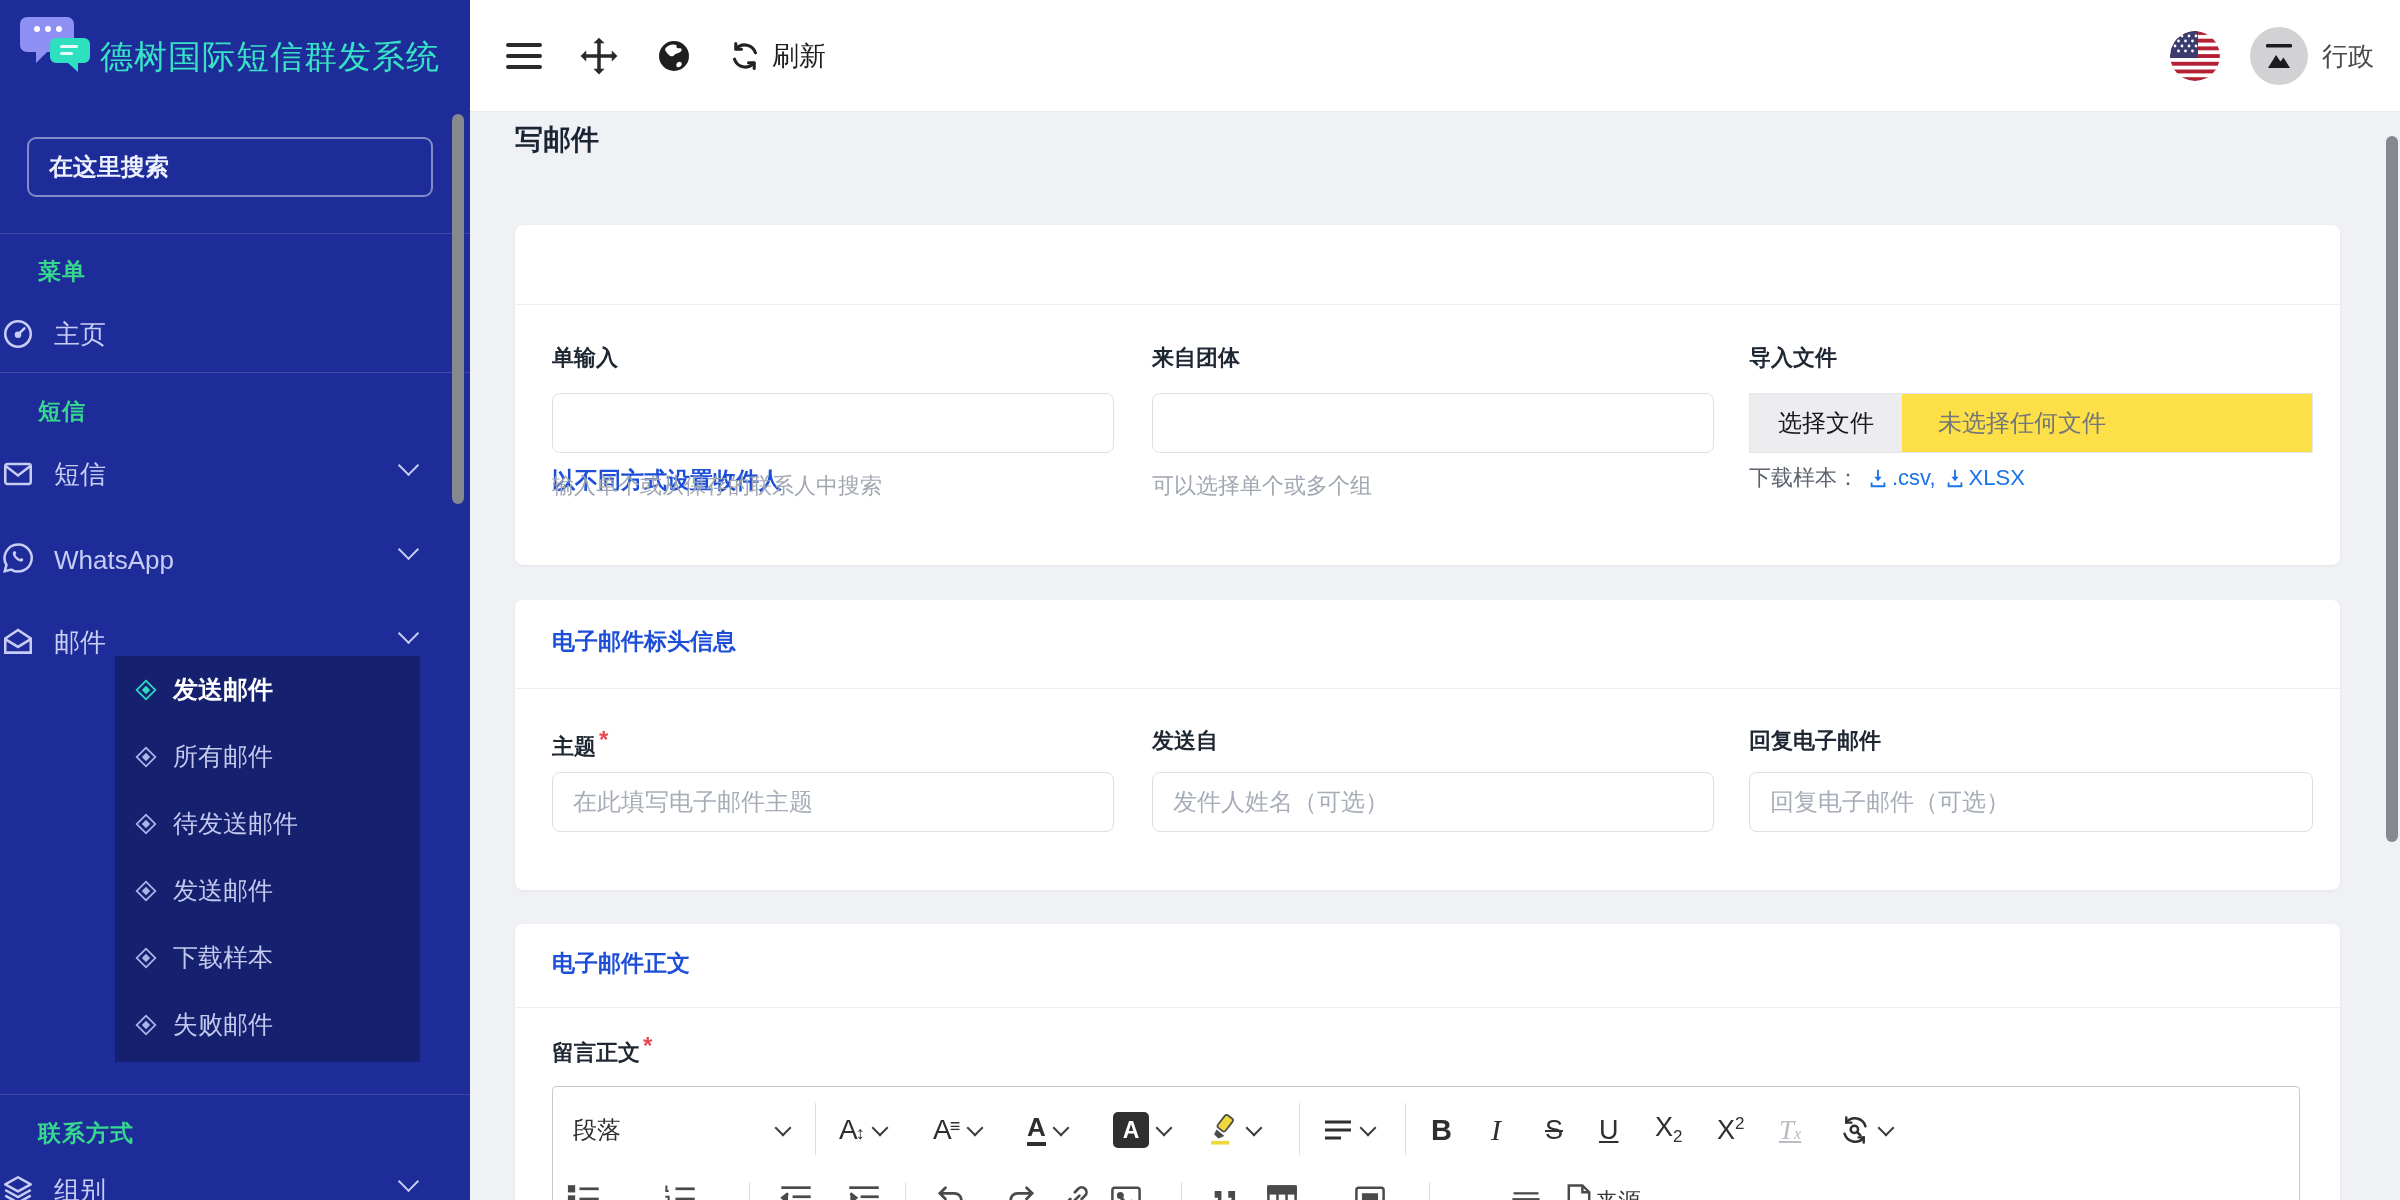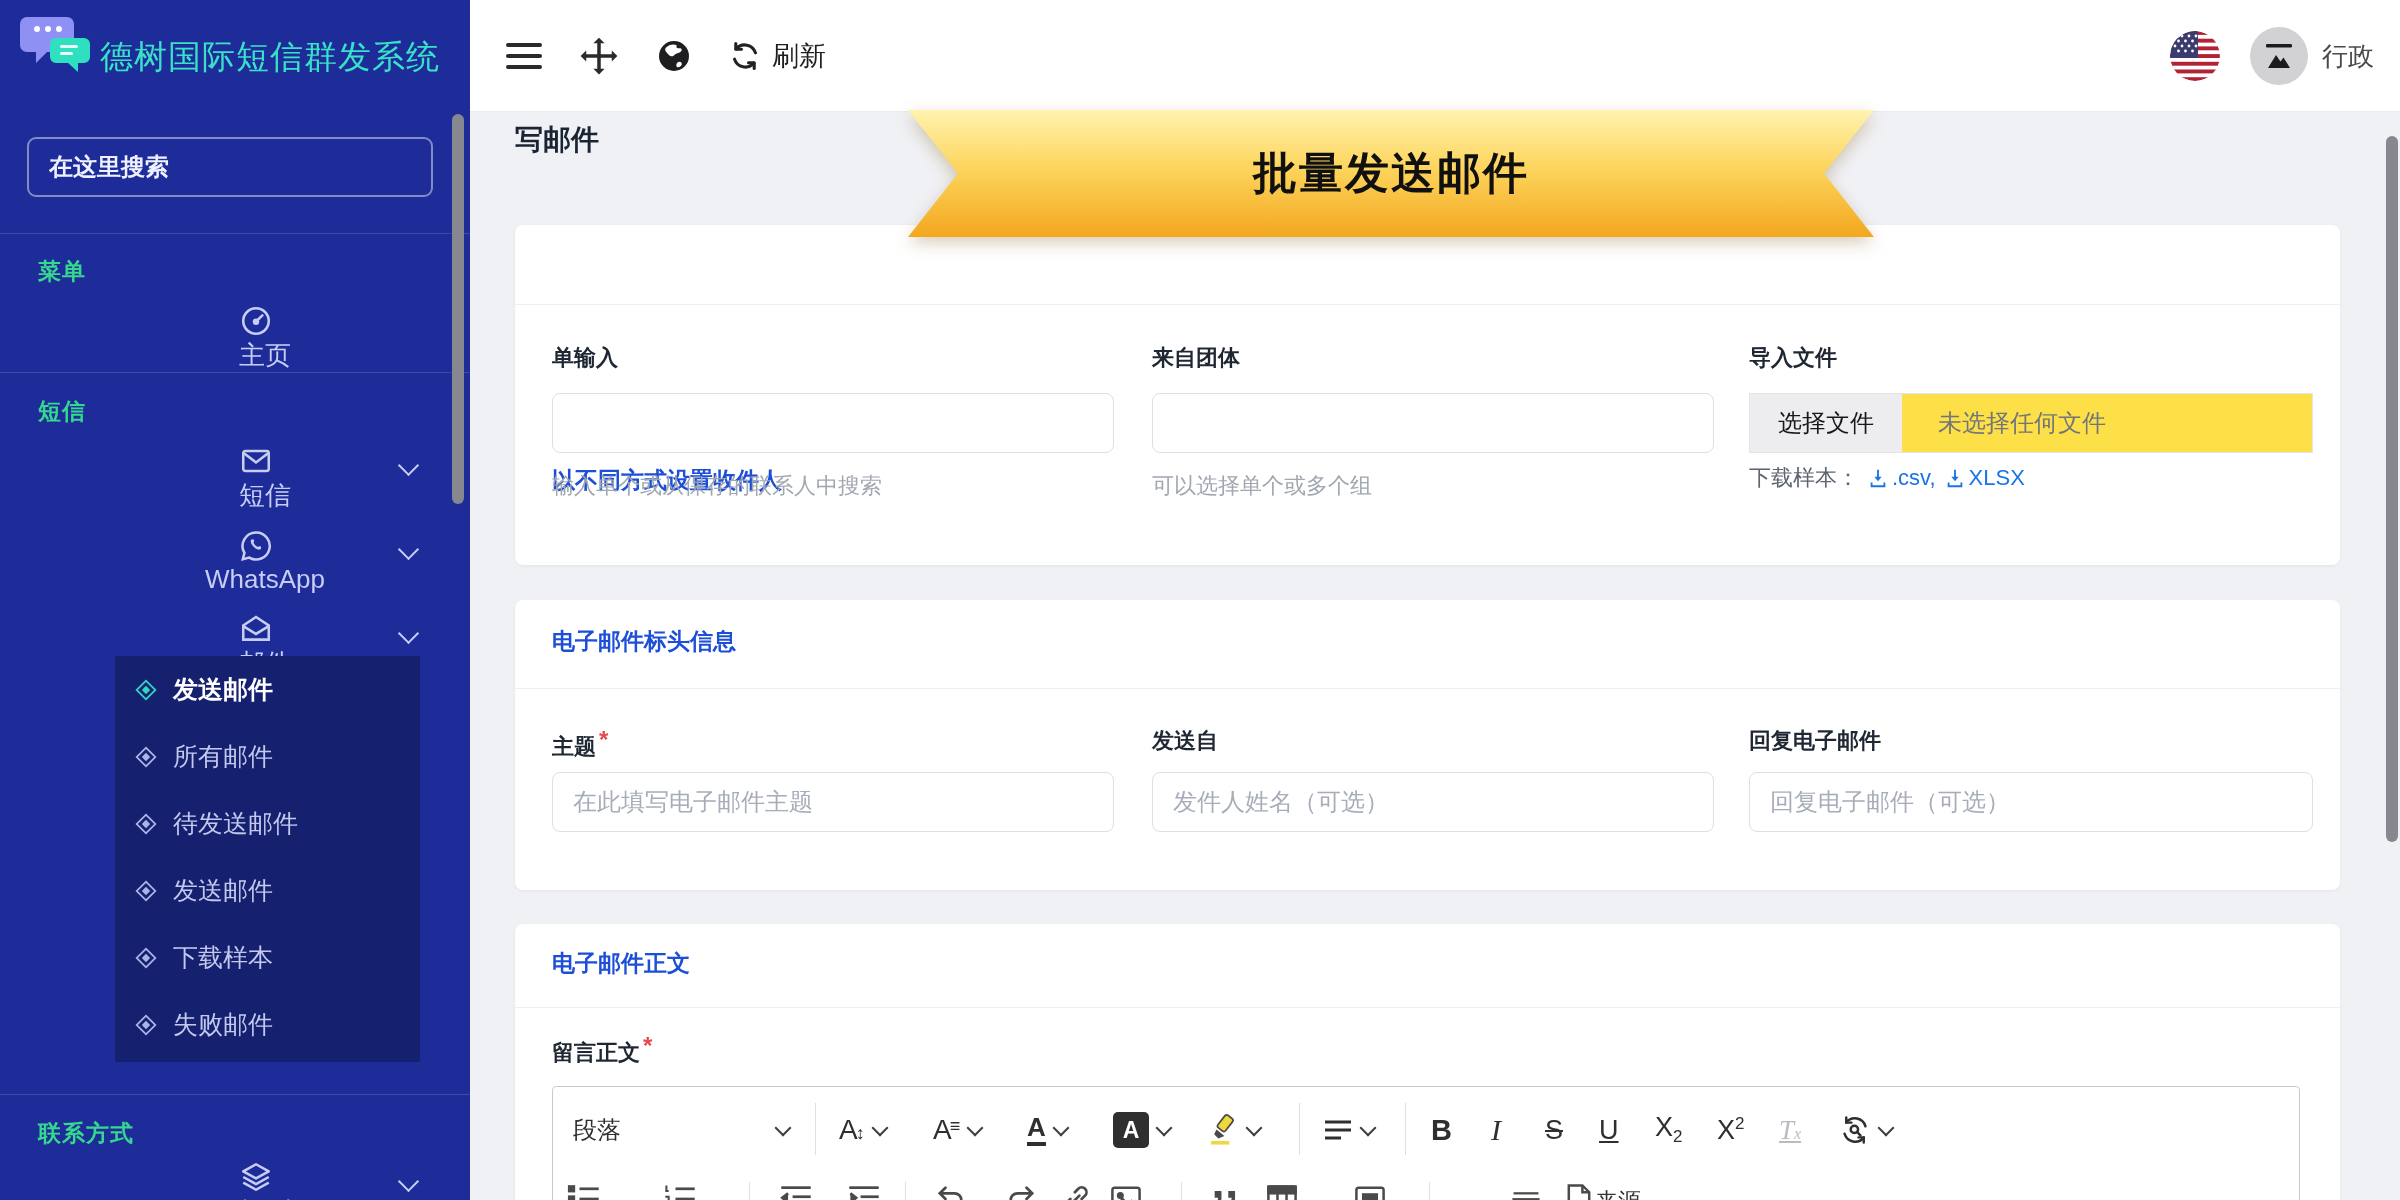--- a/index.html
+++ b/index.html
@@ -12,22 +12,22 @@
   #brand svg{position:absolute;left:20px;top:8px;}
   #brand-text{position:absolute;left:100px;top:30px;font-size:33px;letter-spacing:1px;
     color:#38e2c6;font-weight:500;white-space:nowrap;}
   #side-search{position:absolute;left:27px;top:137px;width:406px;height:60px;box-sizing:border-box;
     background:transparent;border:2px solid rgba(255,255,255,.45);border-radius:9px;
     color:#eef1ff;font-size:24px;font-weight:600;padding:0 20px;outline:none;
     font-family:"Liberation Sans",sans-serif;}
   #side-search::placeholder{color:#eef1ff;opacity:1;}
   .sdivider{position:absolute;left:0;width:470px;border-top:1px solid rgba(255,255,255,.14);}
   .seclabel{position:absolute;left:38px;font-size:23px;font-weight:700;color:#36d78f;letter-spacing:1px;}
-  .nv{position:absolute;left:0;width:470px;height:48px;display:flex;align-items:center;
-    padding-left:42px;box-sizing:border-box;color:#c7cdf4;cursor:pointer;flex-direction:column;}
+  .nv{position:absolute;left:0;width:470px;height:48px;display:flex;align-items:flex-end;
+    box-sizing:border-box;color:#c7cdf4;cursor:pointer;}
   .nv .nvicon{width:36px;height:36px;display:flex;align-items:center;justify-content:center;color:#c7cdf4;}
   .nv .nvlabel{margin-left:18px;font-size:26px;}
   .chev{position:absolute;right:54px;width:13px;height:13px;border-right:2.5px solid #c7cdf4;
     border-bottom:2.5px solid #c7cdf4;transform:rotate(45deg);top:50%;margin-top:-10px;}
   #submenu{position:absolute;left:115px;top:656px;width:305px;height:406px;background:#15206f;}
   .sm{position:relative;width:100%;height:67px;display:flex;align-items:center;
     padding-left:20px;box-sizing:border-box;color:#c3c9ee;font-size:25px;cursor:pointer;}
   .sm .dia{width:22px;height:22px;color:#aab3e8;}
   .sm .smlabel{margin-left:16px;}
   .sm.active{color:#ffffff;font-weight:700;}
@@ -314,23 +314,20 @@
           <rect x="3" y="2" width="26" height="3.4" rx="1.2" fill="#1c1c1e"></rect>
           <path d="M5 26 L13 13 L17.5 19.5 L20.5 15.5 L27 26 Z" fill="#1c1c1e"></path>
         </svg>
       </div>
       <span id="user-label">行政</span>
     </div>
   </header>
 
   <div id="page-title">写邮件</div>
 
-  <div id="banner-wrap">
-    <div id="banner">批量发送邮件</div>
-  </div>
 
   <section class="card" style="top:225px;height:340px">
     <div class="card-h" style="top:240px">以不同方式设置收件人</div>
     <div class="card-div" style="top:79px"></div>
 
     <div class="flabel" style="left:37px;top:118px">单输入</div>
     <input class="fin" style="left: 37px; top: 168px;">
     <div class="hint" style="left:37px;top:246px">输入单个或从保存的联系人中搜索</div>
 
     <div class="flabel" style="left:637px;top:118px">来自团体</div>

